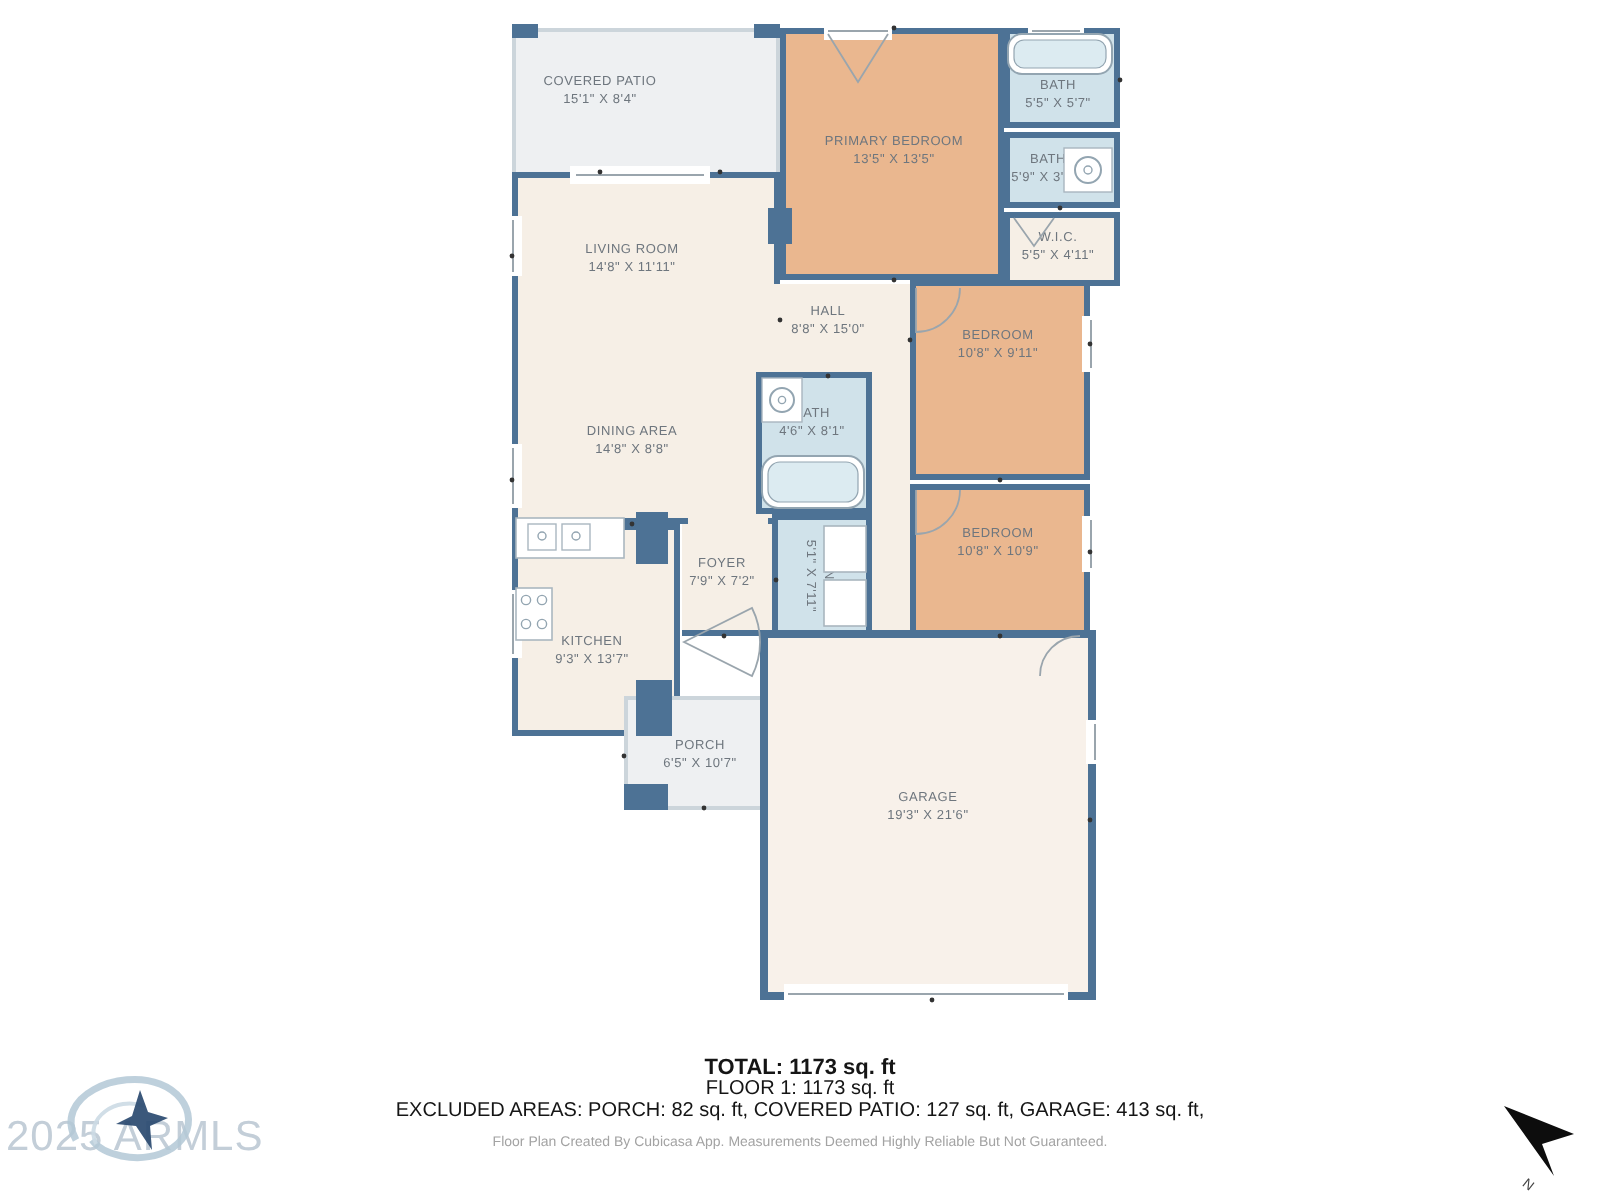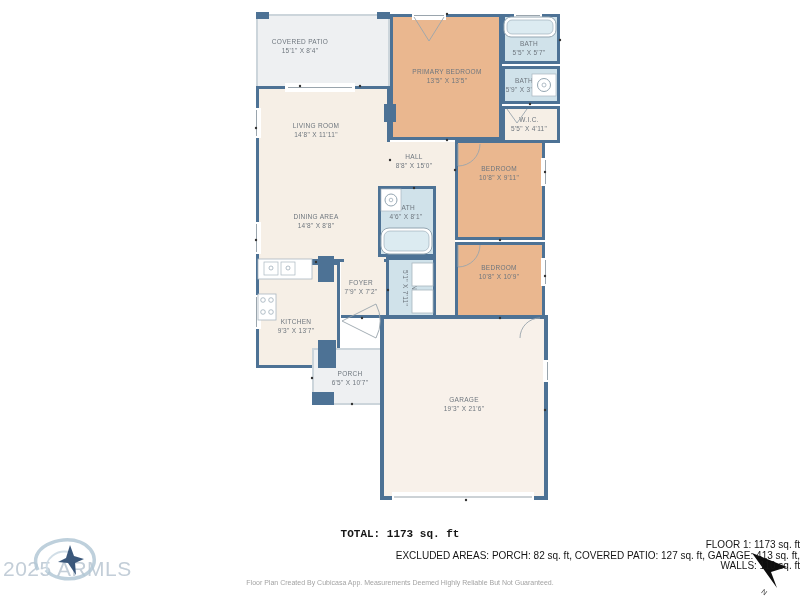--- a/index.html
+++ b/index.html
@@ -14,22 +14,22 @@
   .tan{background:#eab78f;}
   .blue{background:#d0e2ea;}
   .gray{background:#eef0f2;}
   .gar{background:#f8f1ea;}
   .roomlabel{position:absolute;transform:translate(-50%,-50%);text-align:center;color:#6e767e;
     font-size:6.5px;line-height:8.5px;letter-spacing:.3px;white-space:nowrap;z-index:5;}
   .roomlabel .rname,.roomlabel .rdims{display:block;}
   .vert{transform:translate(-50%,-50%) rotate(90deg);}
   .overlay{position:absolute;left:0;top:0;z-index:6;}
   .summary{position:absolute;left:0;top:528px;width:800px;text-align:center;color:#151515;z-index:8;}
-  .sum-total{font-size:11px;font-weight:bold;line-height:12px;font-family:Liberation Mono, monospace;}
-  .sum-line{font-size:10px;line-height:10.5px;text-align:right;}
+  .sum-total{font-size:11px;font-weight:bold;line-height:12px;}
+  .sum-line{font-size:10px;line-height:10.5px;}
   .sum-note{font-size:7px;color:#a3a3a3;margin-top:7px;}
   .watermark-text{position:absolute;left:3px;top:557px;font-size:21px;letter-spacing:.5px;
     color:#c3ced8;z-index:3;}
   .logo-svg{position:absolute;left:18px;top:532px;z-index:4;}
   .compass-svg{position:absolute;left:742px;top:544px;z-index:4;}
 </style>
 </head>
 <body>
 
 <div class="plan">
@@ -230,21 +230,20 @@
       <circle cx="545" cy="410" r="1.2"></circle>
         <circle cx="316" cy="262" r="1.2"></circle>
     </g>
   </svg>
 </div>
 
 <div class="summary">
   <div class="sum-total">TOTAL: 1173 sq. ft</div>
   <div class="sum-line">FLOOR 1: 1173 sq. ft</div>
   <div class="sum-line">EXCLUDED AREAS: PORCH: 82 sq. ft, COVERED PATIO: 127 sq. ft, GARAGE: 413 sq. ft,</div>
-  <div class="sum-line">WALLS: 110 sq. ft</div>
   <div class="sum-note">Floor Plan Created By Cubicasa App. Measurements Deemed Highly Reliable But Not Guaranteed.</div>
 </div>
 
 <div class="watermark-text">2025 ARMLS</div>
 <svg class="logo-svg" width="100" height="58">
   <path d="M20,38 C8,16 42,2 62,10 C80,17 82,38 62,45 C50,49 34,46 28,38" fill="none" stroke="#b3c8d6" stroke-width="3.5" opacity="0.85"></path>
   <path d="M30,40 C24,27 40,16 54,21" fill="none" stroke="#ccdae4" stroke-width="2" opacity="0.9"></path>
   <path d="M52,13 L56,24 L66,27 L57,31 L58,43 L50,31 L40,30 L48,26 Z" fill="#2a4a70" opacity="0.92"></path>
 </svg>
 

